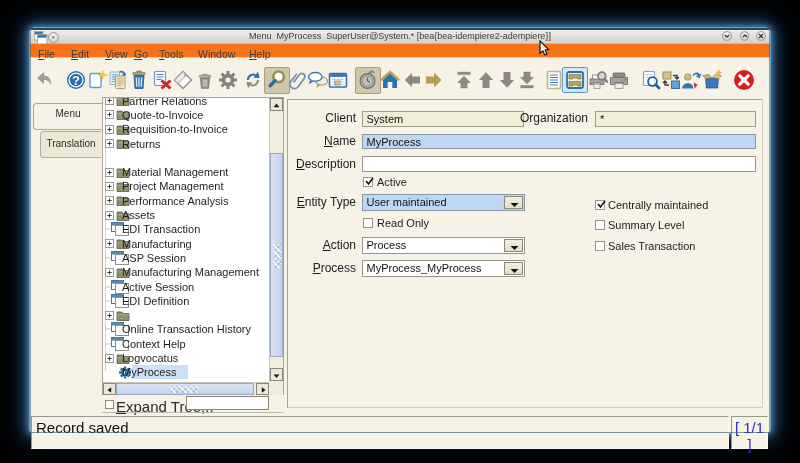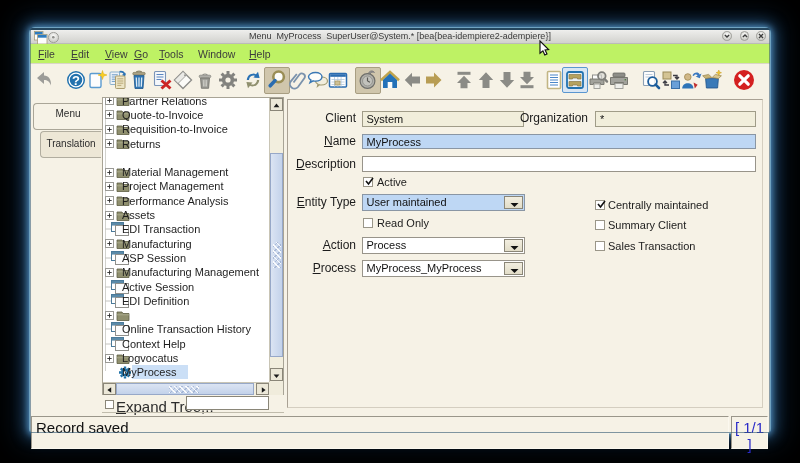--- a/index.html
+++ b/index.html
@@ -9,22 +9,22 @@
   background:#f6f2e6;border-radius:5px 5px 4px 4px;
   box-shadow:0 0 0 1px #6fa2c0,0 0 6px 2px rgba(80,140,185,.95),0 0 14px 5px rgba(45,95,140,.75),0 0 26px 12px rgba(20,55,90,.45);}
 #titlebar{position:absolute;left:0;top:0;width:740px;height:16px;
   background:linear-gradient(#fbfbfa,#ececea 20%,#d2d2ce);border-radius:5px 5px 0 0;
   border-bottom:1px solid #bcbcb8;box-sizing:border-box;}
 #title{position:absolute;left:0;top:2.5px;width:740px;text-align:center;
   font-size:9px;color:#3a3a3a;}
 .tbtn{position:absolute;top:3.2px;width:9.6px;height:9.6px;border-radius:50%;
   background:radial-gradient(circle at 50% 35%,#fdfdfc,#d6d6d2 60%,#c2c2bc);border:1px solid #9e9e9a;box-sizing:border-box;}
 .tbtn svg{position:absolute;left:0px;top:0px;}
-#menubar{position:absolute;left:0;top:16px;width:740px;height:20px;
-  background:#bef264;border-bottom:1px solid #dad6c6;box-sizing:border-box;
+#menubar{position:absolute;left:0;top:16px;width:740px;height:14px;
+  background:#f97316;border-bottom:1px solid #dad6c6;box-sizing:border-box;
   font-size:10.5px;color:#3c3c3c;}
 #menubar span{position:absolute;top:4px;}
 .i{position:absolute;top:41px;}
 .press{position:absolute;top:39px;width:26px;height:27px;background:#d0c6ac;
   border:1px solid #a89e82;border-radius:2px;box-sizing:border-box;}
 .seld{position:absolute;top:39px;width:26px;height:26px;background:#d9e6f4;
   border:1px solid #5a96d0;border-radius:2px;box-sizing:border-box;}
 
 #tabMenu{position:absolute;left:3px;top:75px;width:69px;height:27px;
   background:#f6f2e6;border:1px solid #aaa698;border-right:none;
@@ -543,21 +543,21 @@
       </div></div>
   <div class="cb" style="left:564.5px;top:171.5px">
       <svg class="ck" width="12" height="12">
         <path d="M2 5 L4.5 8 L9 2" stroke="#111" stroke-width="1.6" fill="none"></path>
       </svg>
     </div>
   <div class="cblbl" style="left:578px;top:170.5px">Centrally maintained</div>
   <div class="cb" style="left:333px;top:189.5px"></div>
   <div class="cblbl" style="left:347px;top:188.5px">Read Only</div>
   <div class="cb" style="left:564.5px;top:191.5px"></div>
-  <div class="cblbl" style="left:578px;top:190.5px">Summary Client</div>
+  <div class="cblbl" style="left:578px;top:190.5px">Summary Level</div>
   <div class="lbl" style="right:414px;top:211px"><u>A</u>ction</div>
   <div class="fld fw" style="left:331.5px;top:209.2px;width:163.5px;height:16.5px">Process
     <div class="drop">
         <svg width="9" height="6">
           <path d="M0.5 1 L4.5 5 L8.5 1 Z" fill="#111"></path>
         </svg>
       </div></div>
   <div class="cb" style="left:564.5px;top:212.5px"></div>
   <div class="cblbl" style="left:578px;top:211.5px">Sales Transaction</div>
   <div class="lbl" style="right:414px;top:234px"><u>P</u>rocess</div>

